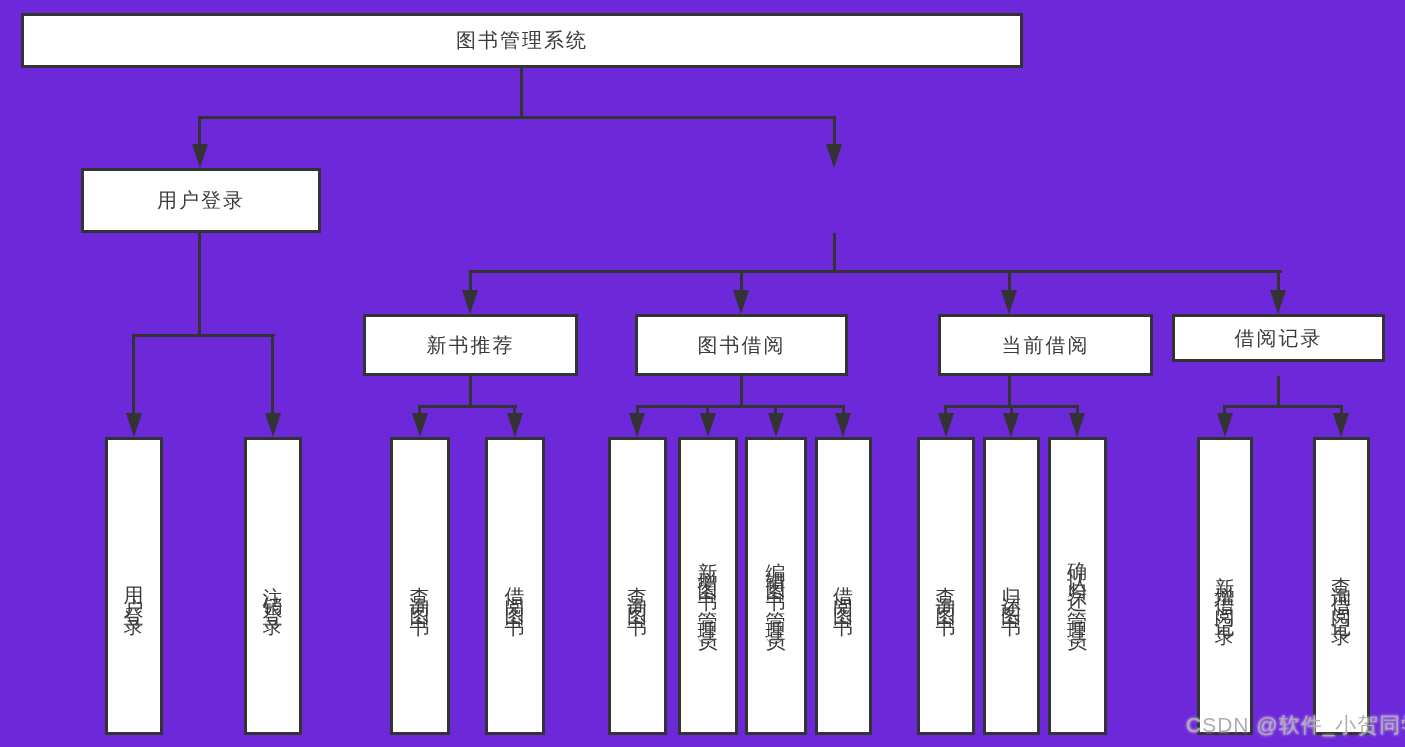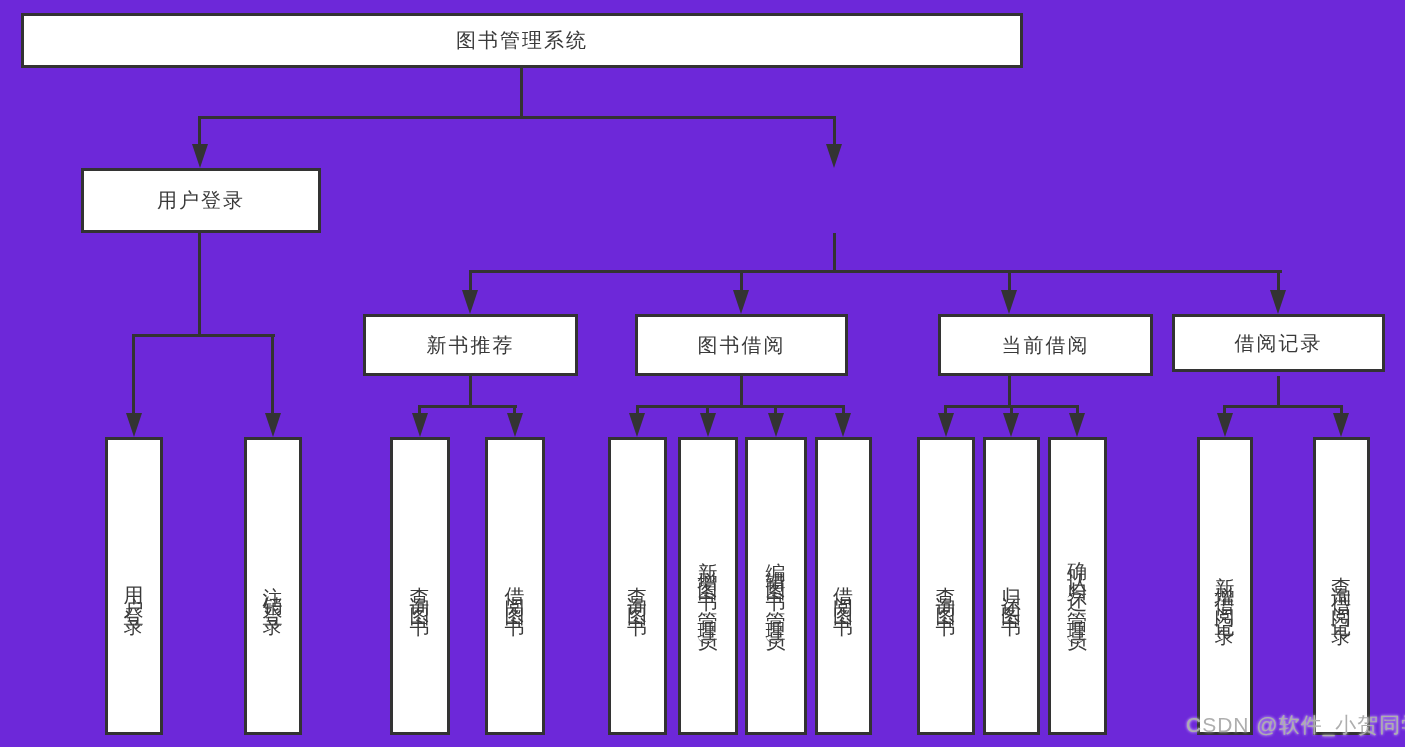--- a/index.html
+++ b/index.html
@@ -113,21 +113,21 @@
 
   <div class="box" style="left:635px;top:314px;width:213px;height:62px;">
     <span class="hlabel">图书借阅</span>
   </div>
   <div class="box" style="left:363px;top:314px;width:215px;height:62px;">
     <span class="hlabel">新书推荐</span>
   </div>
   <div class="box" style="left:902px;top:314px;width:215px;height:62px;margin-left:36px;">
     <span class="hlabel">当前借阅</span>
   </div>
-  <div class="box" style="left:1172px;top:314px;width:213px;height:58px;">
+  <div class="box" style="left:1172px;top:314px;width:213px;height:48px;">
     <span class="hlabel">借阅记录</span>
   </div>
 
   <div class="vline" style="left:469px;top:376px;height:31px;"></div>
   <div class="hline" style="left:418px;top:405px;width:99px;"></div>
   <div class="vline" style="left:418px;top:405px;height:10px;"></div>
   <div class="arrow" style="left:412px;top:413px;"></div>
   <div class="vline" style="left:513px;top:405px;height:10px;"></div>
   <div class="arrow" style="left:507px;top:413px;"></div>
 

